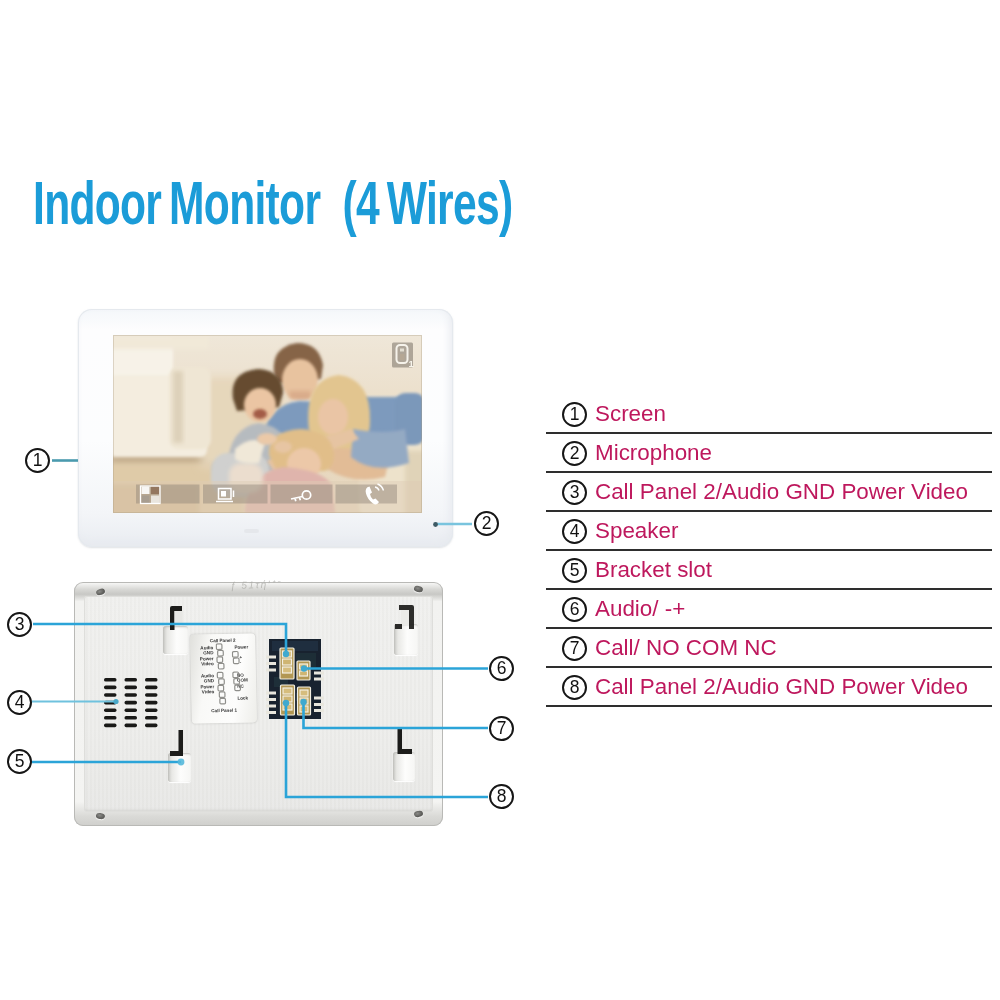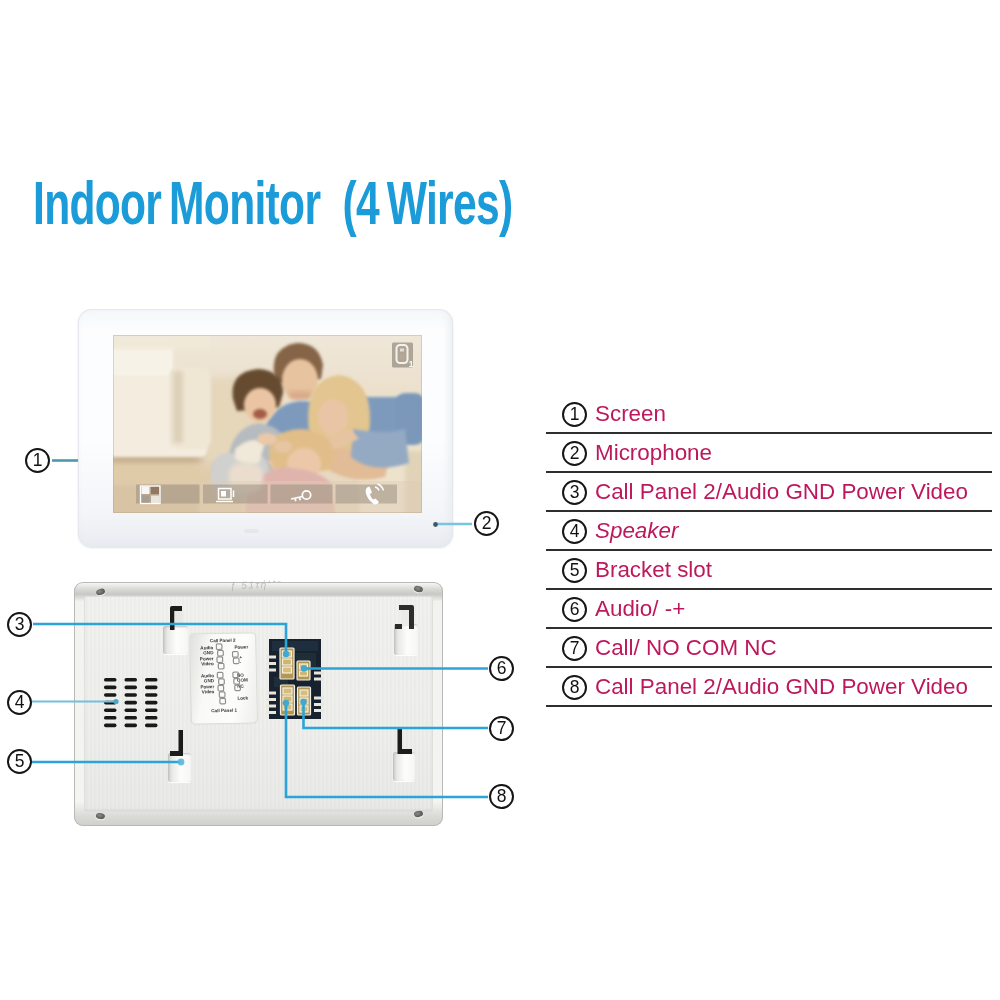--- a/index.html
+++ b/index.html
@@ -332,21 +332,21 @@
   <div class="cn" style="left:562px;top:441px;">2</div>
   <div class="cn" style="left:562px;top:480px;">3</div>
   <div class="cn" style="left:562px;top:519px;">4</div>
   <div class="cn" style="left:562px;top:558px;">5</div>
   <div class="cn" style="left:562px;top:597px;">6</div>
   <div class="cn" style="left:562px;top:636px;">7</div>
   <div class="cn" style="left:562px;top:675px;">8</div>
   <div class="lg-text" style="top:401px;">Screen</div>
   <div class="lg-text" style="top:440px;">Microphone</div>
   <div class="lg-text" style="top:479px;">Call Panel 2/Audio GND Power Video</div>
-  <div class="lg-text" style="top:518px;font-style:italic;">Speaker</div>
+  <div class="lg-text" style="top:518px;">Speaker</div>
   <div class="lg-text" style="top:557px;text-align:right;">Bracket slot</div>
   <div class="lg-text" style="top:596px;">Audio/ -+</div>
   <div class="lg-text" style="top:635px;">Call/ NO COM NC</div>
   <div class="lg-text" style="top:674px;">Call Panel 2/Audio GND Power Video</div>
   <div class="lg-line" style="top:432px;"></div>
   <div class="lg-line" style="top:471px;"></div>
   <div class="lg-line" style="top:510px;"></div>
   <div class="lg-line" style="top:549px;"></div>
   <div class="lg-line" style="top:588px;"></div>
   <div class="lg-line" style="top:627px;"></div>

